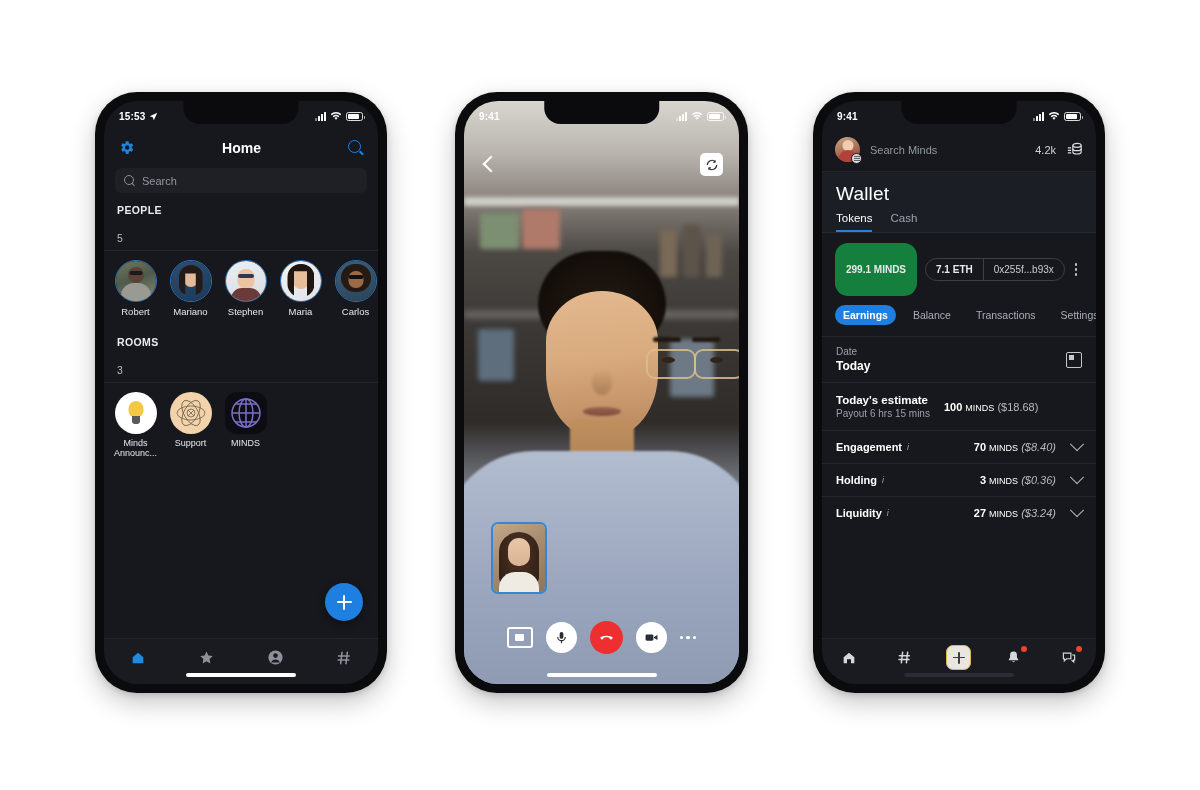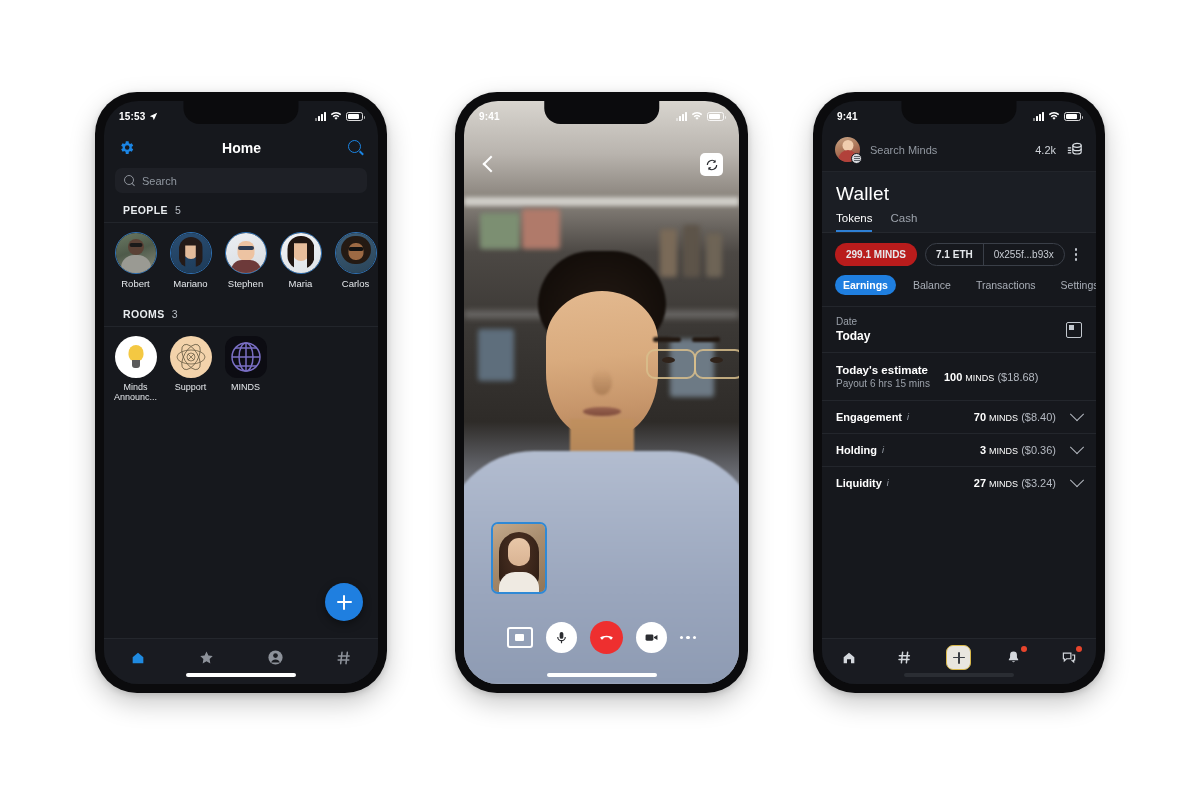--- a/index.html
+++ b/index.html
@@ -55,22 +55,22 @@
   .searchglass i{position:absolute;width:11px;height:11px;border:1.8px solid #1b85e4;border-radius:50%;left:0;top:0;}
   .searchglass b{position:absolute;width:5px;height:1.8px;background:#1b85e4;transform:rotate(45deg);right:0;bottom:2px;}
 
   .p1-searchbar{margin:6px 11px 0;background:#1e2026;border-radius:7px;height:25px;
                 display:flex;align-items:center;gap:7px;padding:0 9px;}
   .p1-searchbar .sg{width:11px;height:11px;position:relative;flex:none;}
   .p1-searchbar .sg i{position:absolute;width:8px;height:8px;border:1.4px solid #8c9199;border-radius:50%;left:0;top:0;}
   .p1-searchbar .sg b{position:absolute;width:4px;height:1.4px;background:#8c9199;transform:rotate(45deg);right:0;bottom:1px;}
   .p1-searchbar span{color:#9097a0;font-size:11px;}
 
-  .sec-head{display:flex;align-items:baseline;gap:7px;padding:11px 19px 6px;
-            border-bottom:1px solid #22252b;}
+  .sec-head{display:flex;align-items:baseline;gap:16px;padding:11px 13px 6px;
+            border-bottom:1px solid #22252b;flex-direction:column;}
   .sec-head .t{color:#e9ecef;font-size:10.5px;font-weight:bold;letter-spacing:.4px;}
   .sec-head .c{color:#b7bcc4;font-size:10.5px;}
 
   .p1-row{display:flex;gap:0;padding:9px 4px 8px;overflow:hidden;}
   .p1-cell{width:55px;flex:none;display:flex;flex-direction:column;align-items:center;gap:4px;}
   .av{width:42px;height:42px;border-radius:50%;position:relative;overflow:hidden;
       border:1.5px solid #2f72b5;box-sizing:border-box;}
   .av .inner{position:absolute;inset:0;}
   .p1-name{color:#e5e8ec;font-size:9.5px;text-align:center;white-space:nowrap;}
 
@@ -167,21 +167,21 @@
   .p3-coincount{color:#cfd3d9;font-size:11px;}
 
   .p3-wallet{padding:11px 14px 0;background:#1b1e24;}
   .p3-wtitle{color:#fff;font-size:19px;font-weight:normal;letter-spacing:.2px;}
   .p3-wtabs{display:flex;gap:18px;margin-top:7px;}
   .p3-wtab{color:#9da3ac;font-size:11.5px;padding-bottom:6px;border-bottom:2px solid transparent;}
   .p3-wtab.on{color:#fff;border-bottom-color:#2e7fd4;}
   .p3-wdiv{height:1px;background:#25282e;}
 
   .p3-pills{display:flex;align-items:center;gap:8px;padding:10px 13px 9px;}
-  .pill{background:#b91c1c;border-radius:13px;padding:6px 11px;color:#e6e9ed;
+  .pill{background:#15803d;border-radius:13px;padding:21px 11px;color:#e6e9ed;
         font-size:10px;font-weight:bold;}
   .pillgrp{display:flex;align-items:stretch;border:1px solid #3a3f48;border-radius:13px;overflow:hidden;}
   .pillgrp div{padding:5px 10px;font-size:10px;color:#e6e9ed;font-weight:bold;}
   .pillgrp div+div{border-left:1px solid #3a3f48;font-weight:normal;color:#c8ccd3;}
   .kebab{display:flex;flex-direction:column;gap:2.5px;margin-left:2px;}
   .kebab i{width:2.6px;height:2.6px;border-radius:50%;background:#c0c5cc;display:block;}
 
   .p3-subtabs{display:flex;align-items:center;gap:9px;padding:0 13px 11px;}
   .st{color:#a9aeb7;font-size:10.5px;padding:4px 8px;border-radius:11px;}
   .st.on{background:#1f7fe0;color:#fff;font-weight:bold;}
@@ -198,21 +198,21 @@
   .est-l .s{color:#9aa0a9;font-size:10px;margin-top:2px;}
   .est-r{color:#fff;font-size:11px;}
   .est-r .unit{font-size:9px;}
   .est-r .usd{color:#b5bac2;}
 
   .p3-erow{border-top:1px solid #23262c;padding:10px 14px;display:flex;align-items:center;}
   .er-name{color:#fff;font-size:11px;font-weight:bold;}
   .er-i{color:#9aa0a9;font-size:9px;font-style:italic;margin-left:5px;}
   .er-val{color:#fff;font-size:11px;margin-left:auto;margin-right:16px;}
   .er-val .unit{font-size:9px;}
-  .er-val .usd{color:#b5bac2;}
+  .er-val .usd{color:#b5bac2;font-style:italic;}
   .chev{width:9px;height:9px;border-right:1.6px solid #b2b7bf;border-bottom:1.6px solid #b2b7bf;
         transform:rotate(45deg) translate(-2px,-2px);}
 
   .p3-fill{flex:1;}
   .p3-tabbar{height:46px;border-top:1px solid #24272d;background:#191b21;display:flex;
              align-items:center;justify-content:space-around;padding-bottom:8px;box-sizing:border-box;}
   .p3-tab{position:relative;width:30px;height:26px;display:flex;align-items:center;justify-content:center;}
   .reddot{position:absolute;top:1px;right:2px;width:6px;height:6px;border-radius:50%;background:#e8452c;}
   .plusbox{width:25px;height:25px;border-radius:7px;background:#e9e6df;border:1.6px solid #d9b84a;
            display:flex;align-items:center;justify-content:center;box-sizing:border-box;position:relative;}

